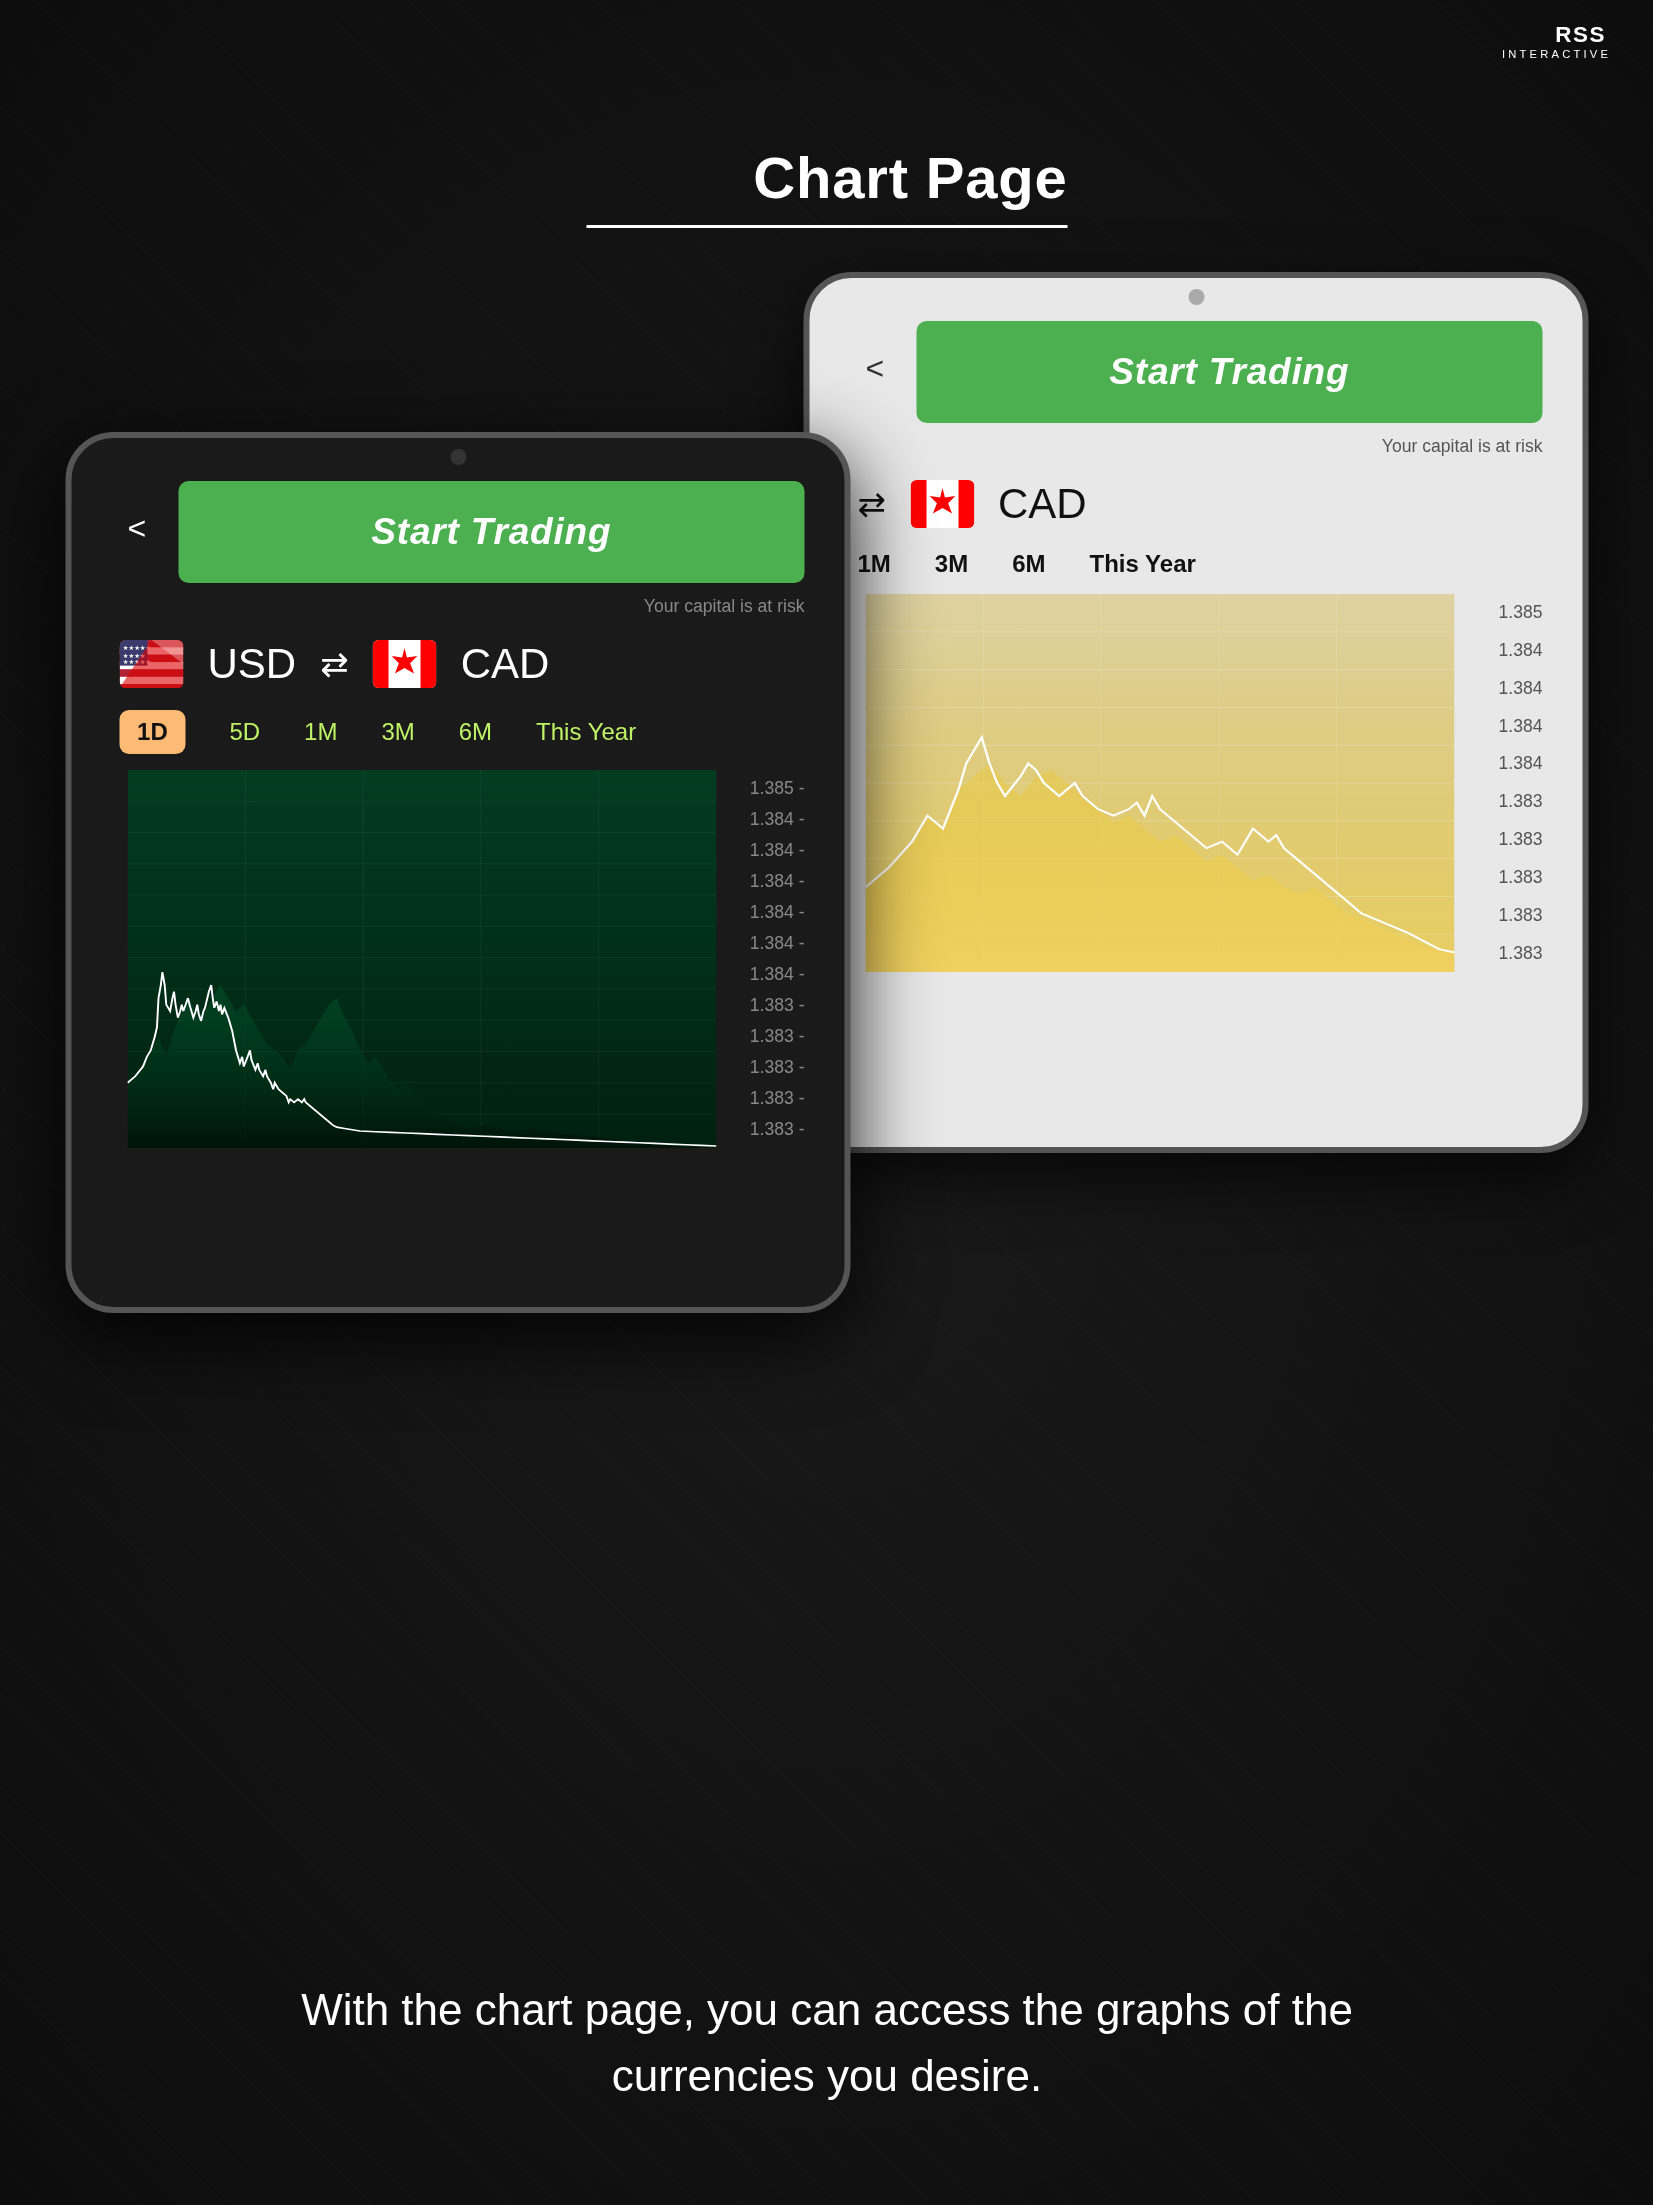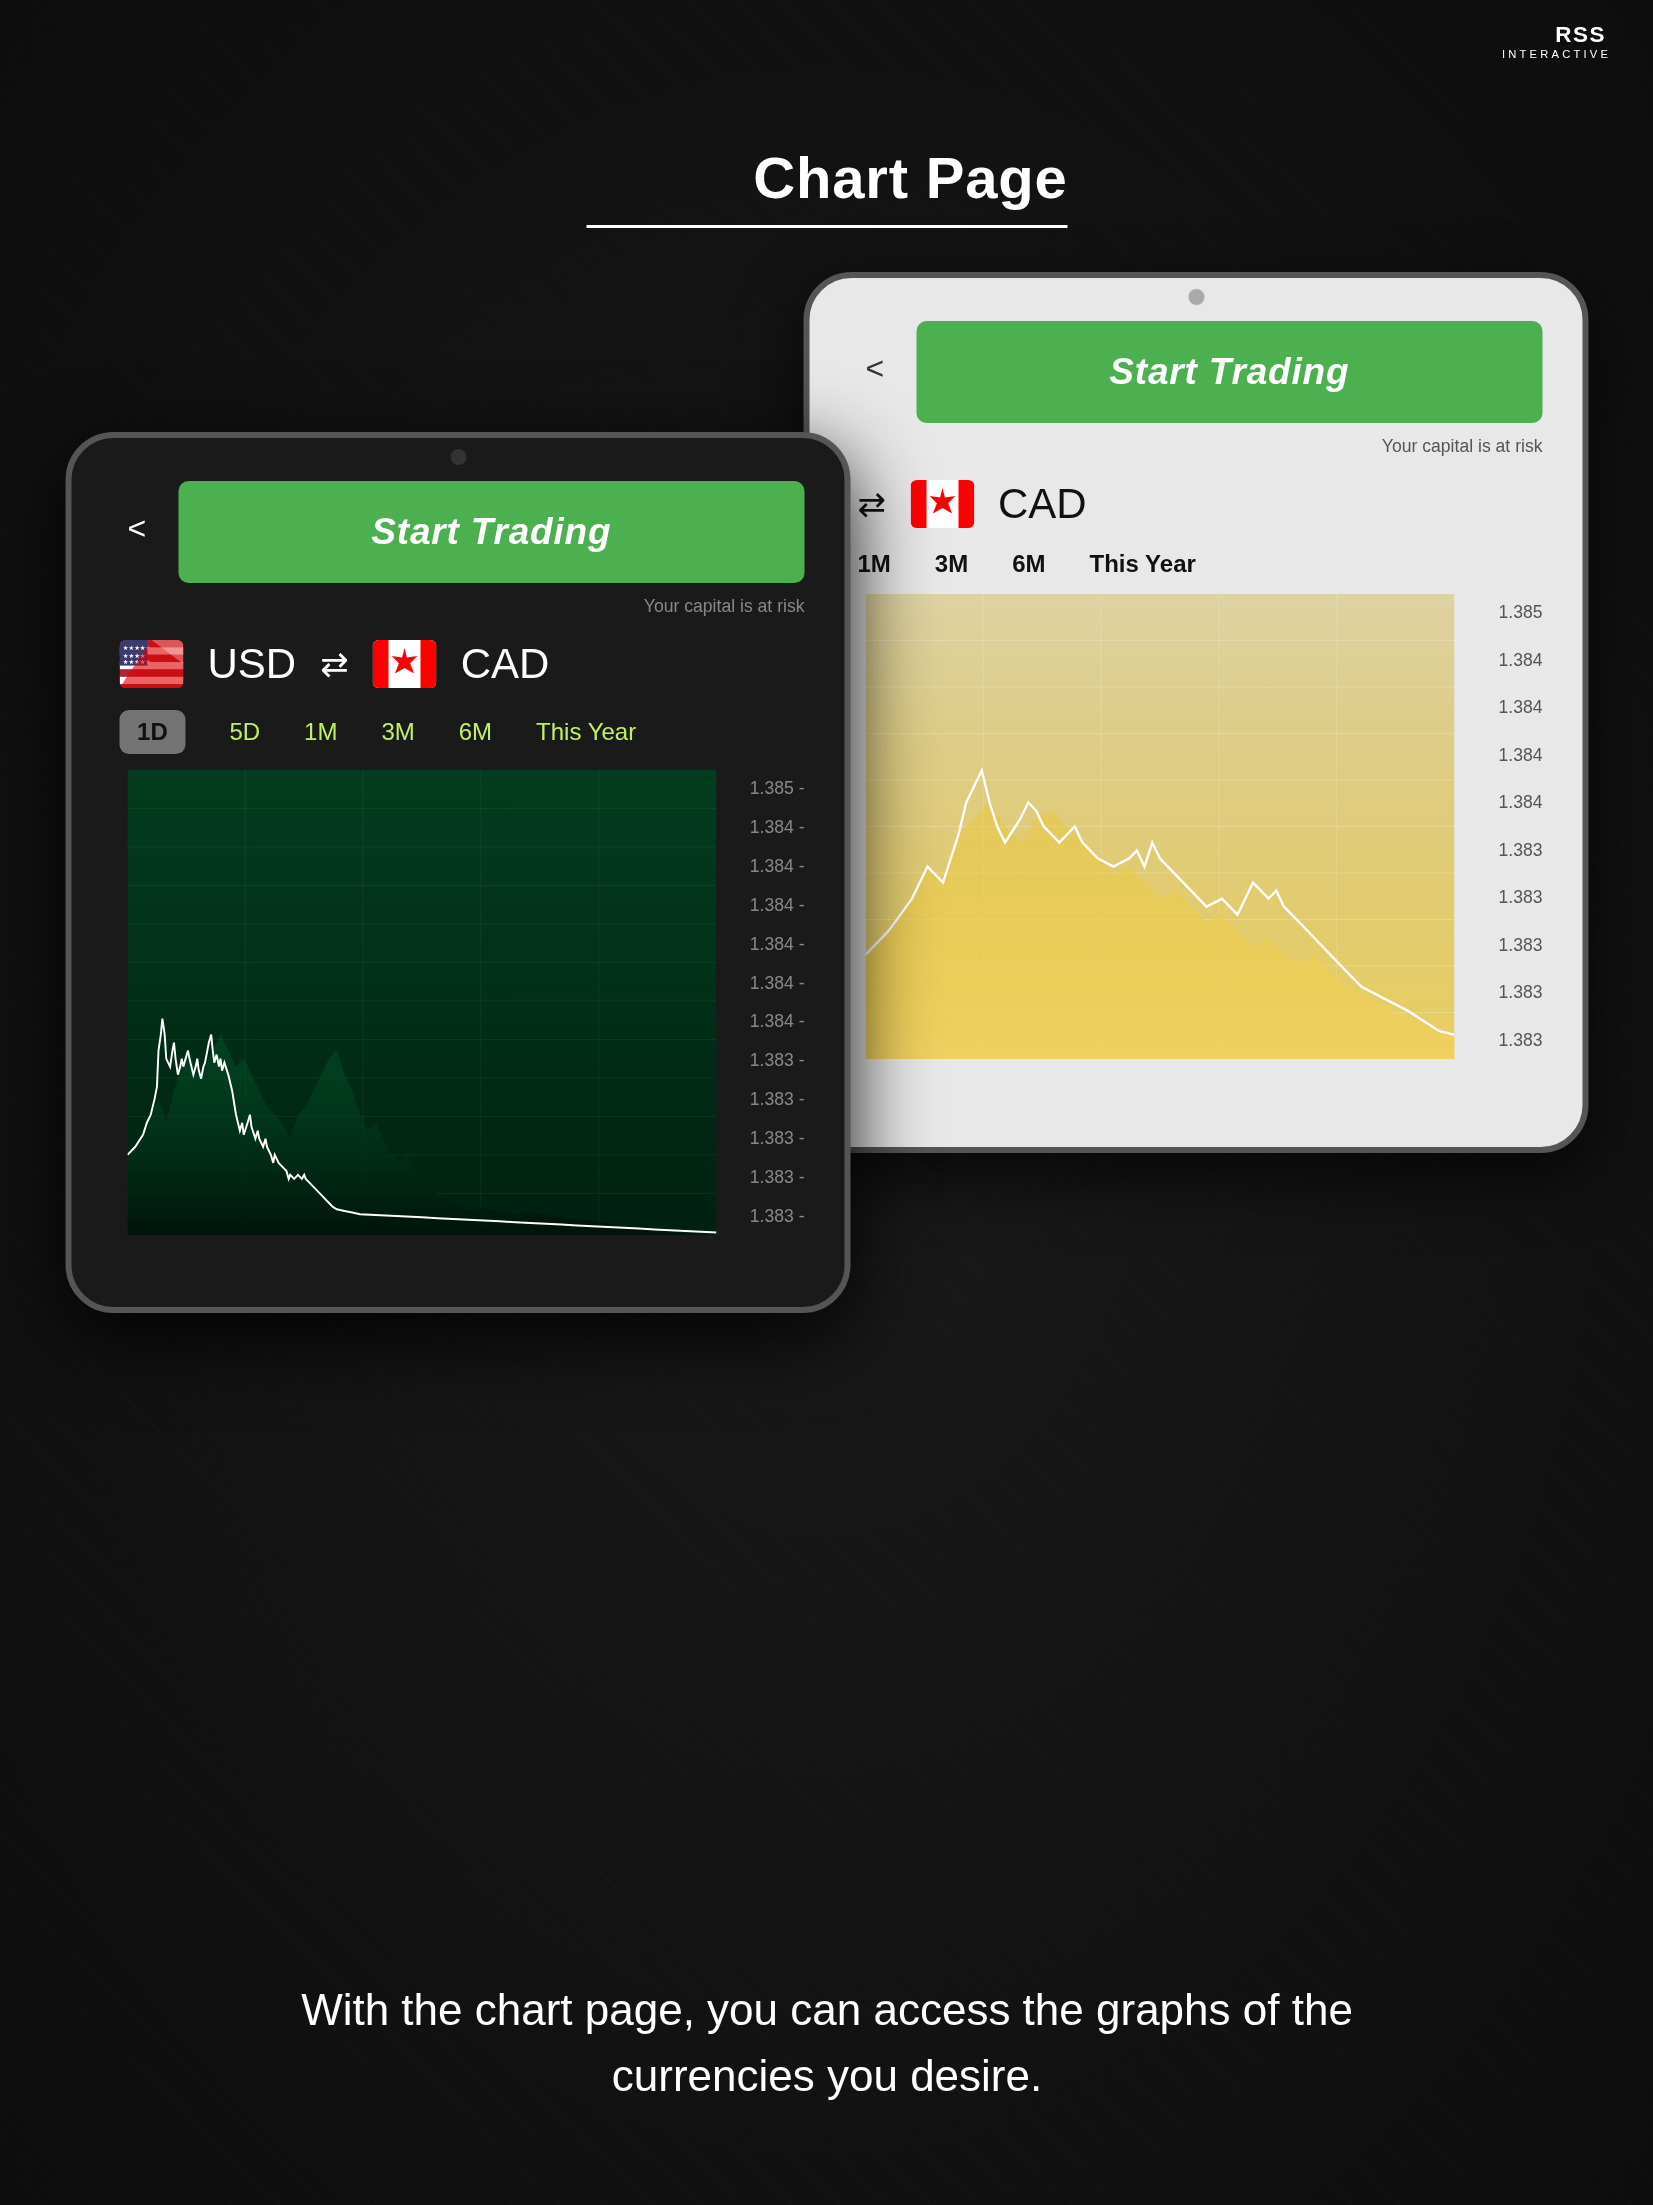--- a/index.html
+++ b/index.html
@@ -199,36 +199,36 @@
     }
 
     .time-tab {
       font-size: 24px;
       color: #bef264;
     }
     .tablet-back .time-tab {
       color: #666;
     }
     .time-tab.active {
-      background: #737373;
+      background: #fdba74;
       color: #111;
       padding: 8px 17.6px;
       border-radius: 9.6px;
       font-weight: 700;
     }
     .time-tab.active-back {
       color: #111;
       font-weight: 700;
     }
 
     
     .chart-area {
       margin-top: 16px;
       position: relative;
-      height: 465px;
+      height: 378px;
       margin-left: 16px;
     }
 
     
     .chart-labels {
       position: absolute;
       right: 0;
       top: 0;
       bottom: 0;
       width: 88px;

